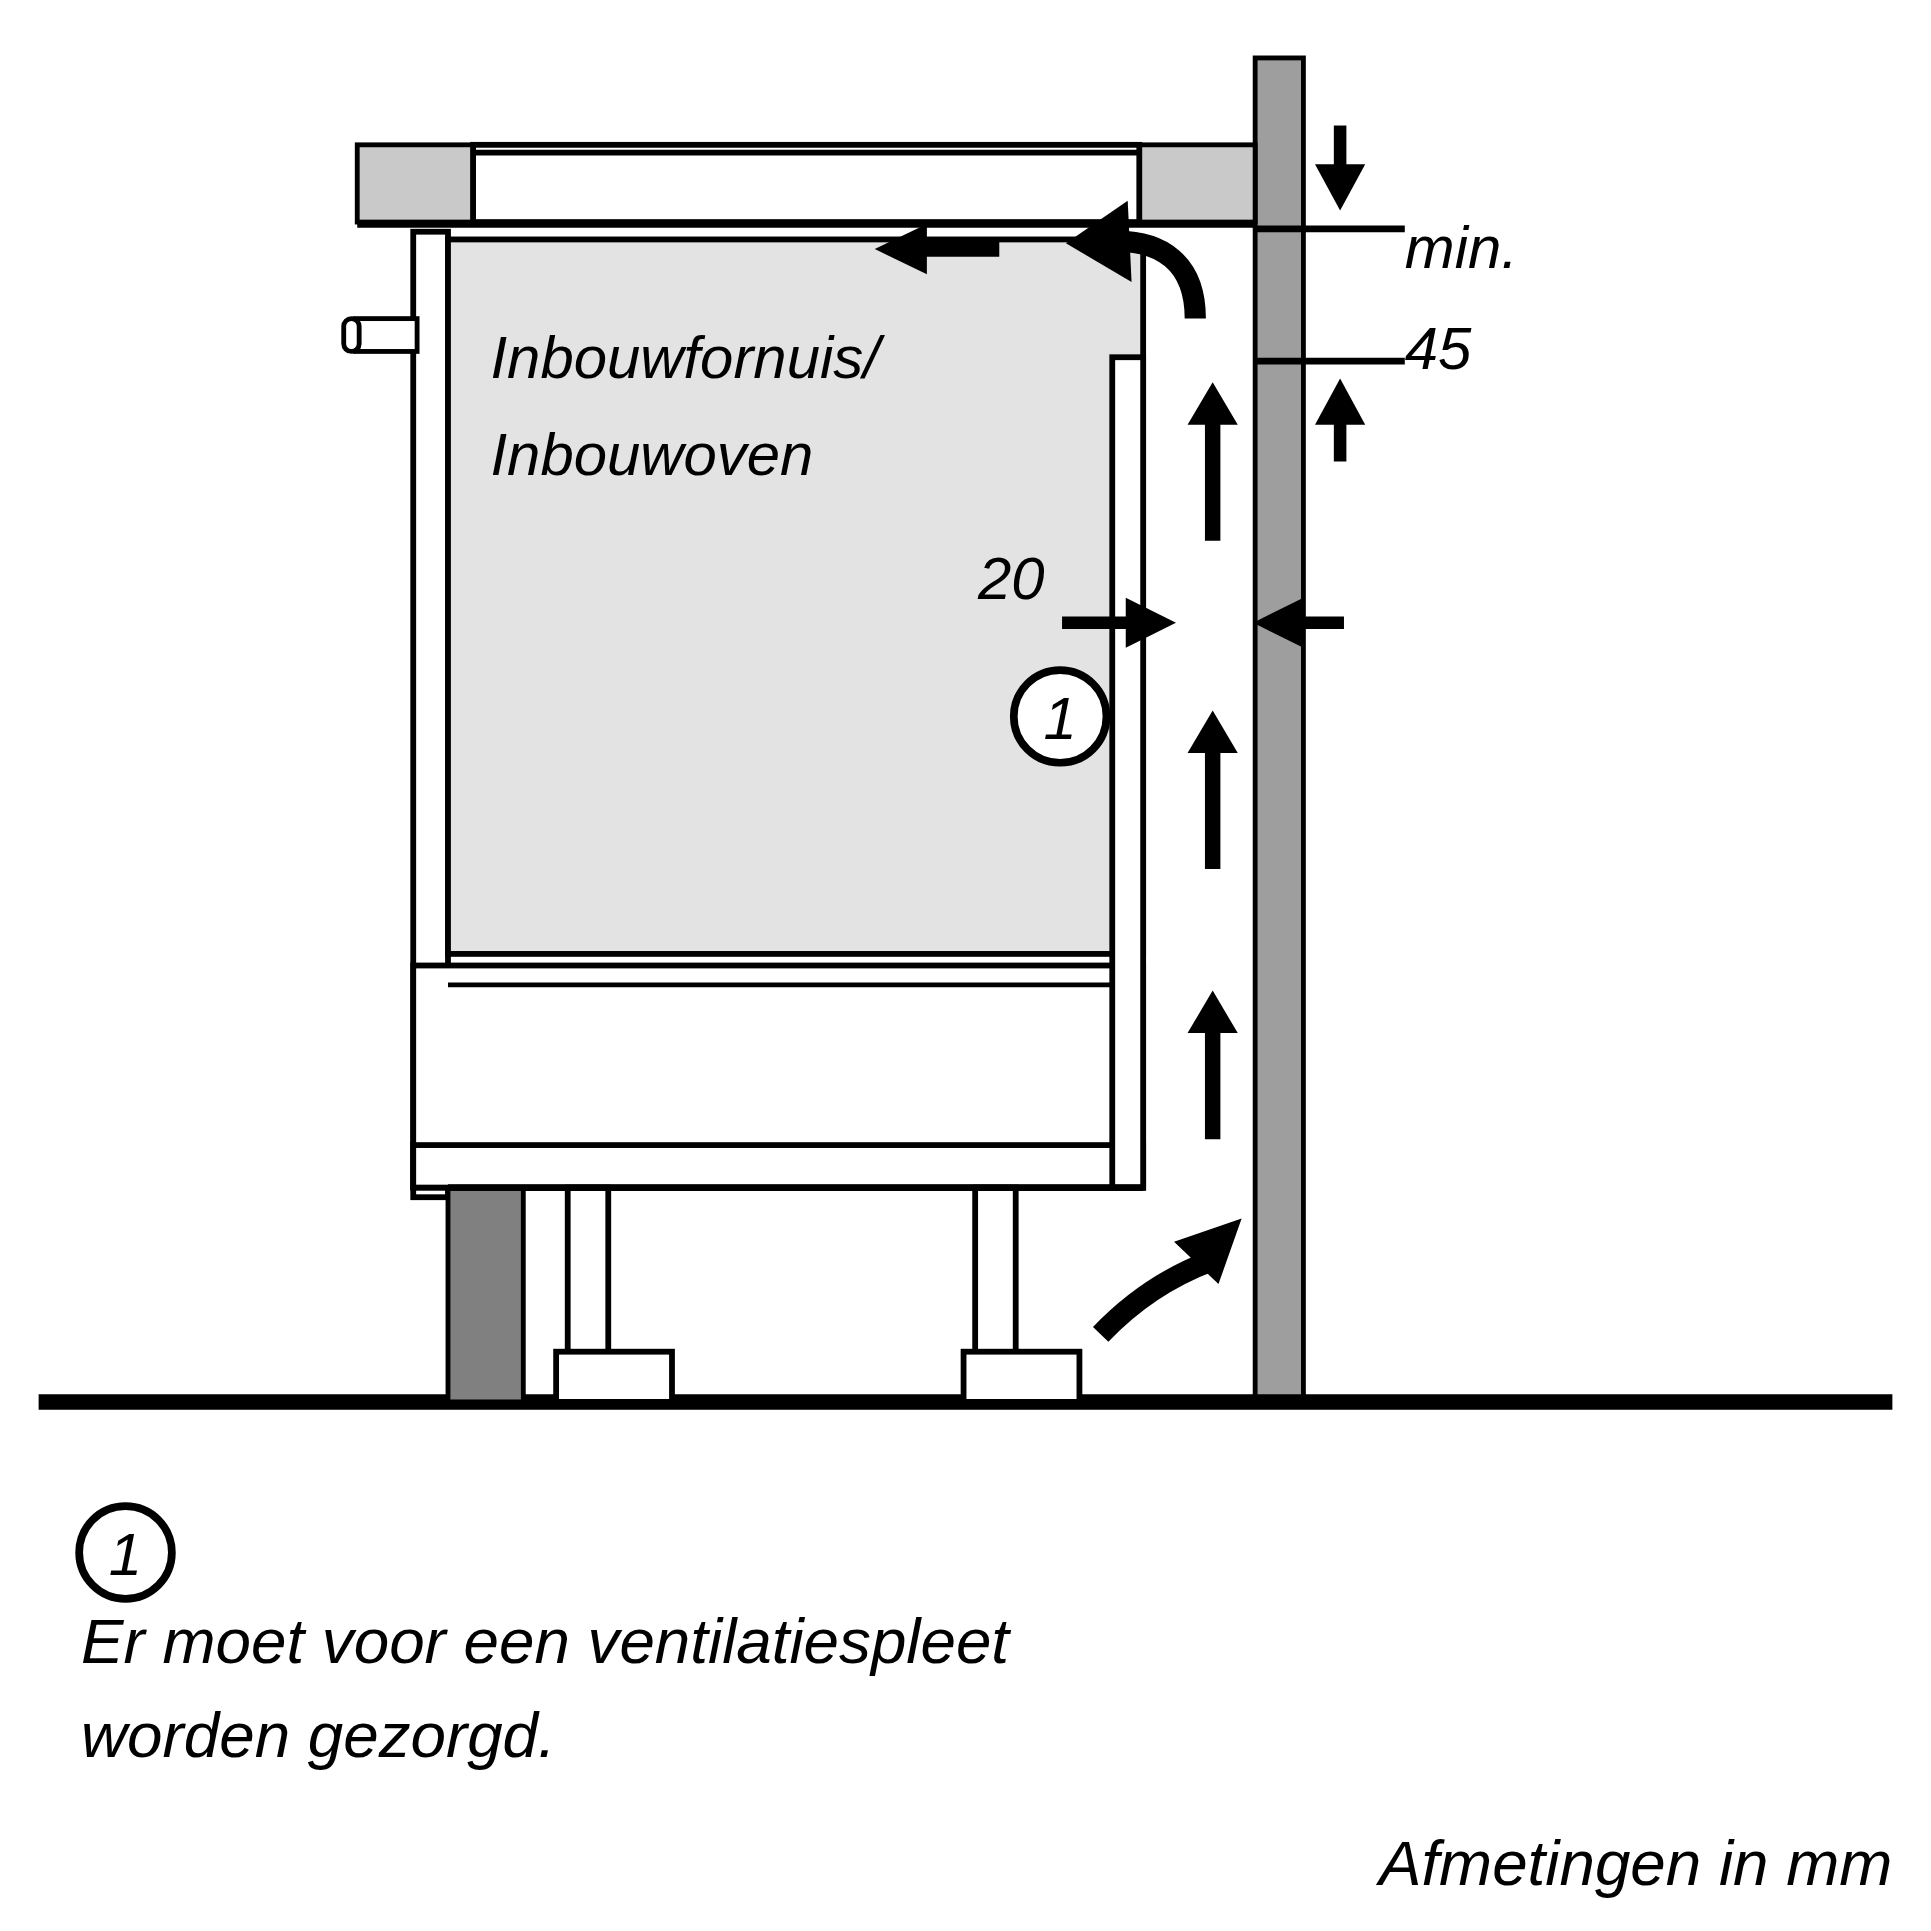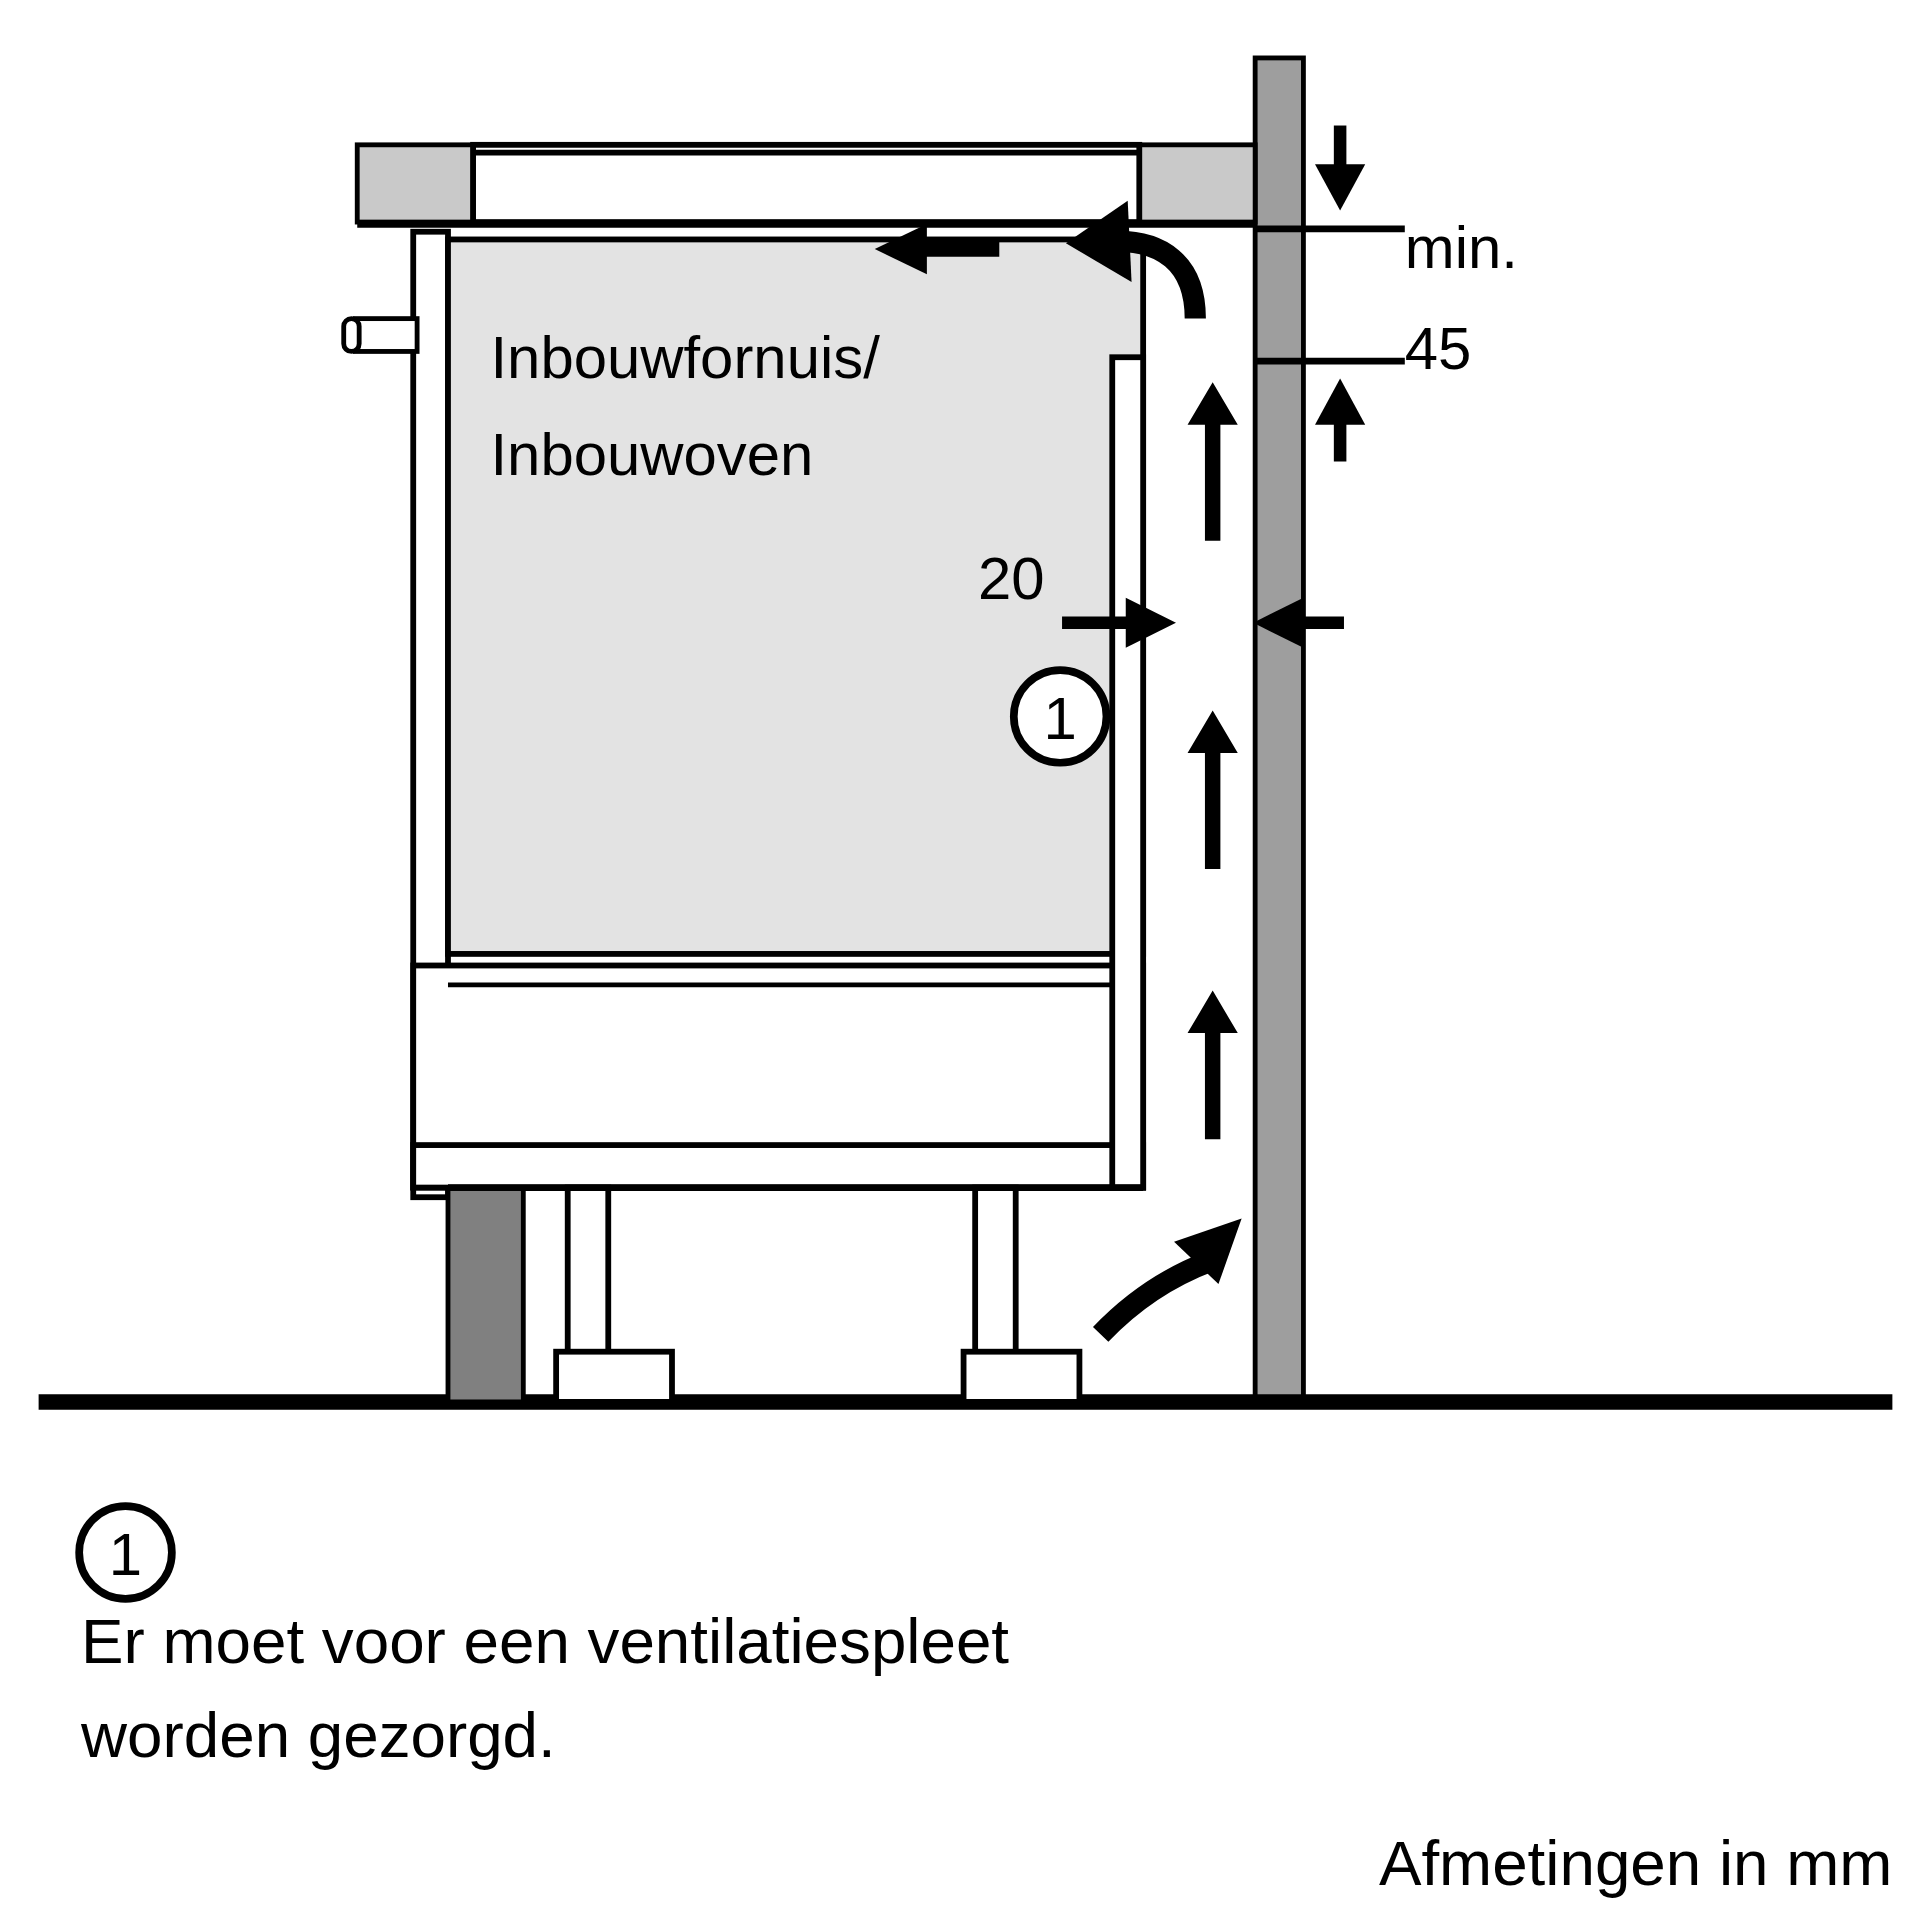--- a/index.html
+++ b/index.html
@@ -11,20 +11,21 @@
     width: 1931px;
     height: 1931px;
     font-family: "Liberation Sans", sans-serif;
     color: #000000;
     overflow: hidden;
   }
   #page {
     position: relative;
     width: 1931px;
     height: 1867px;
+    font-style: italic;
   }
   svg.diagram {
     position: absolute;
     left: 0;
     top: 0;
     width: 1931px;
     height: 1931px;
   }
   .lbl {
     font-family: "Liberation Sans", sans-serif;

